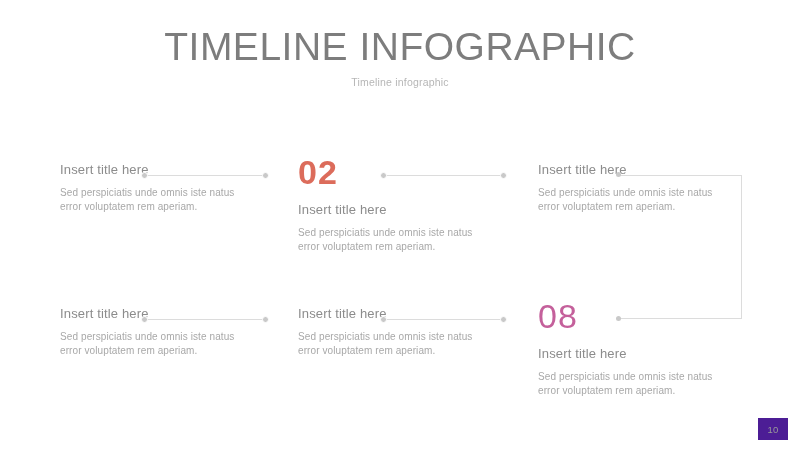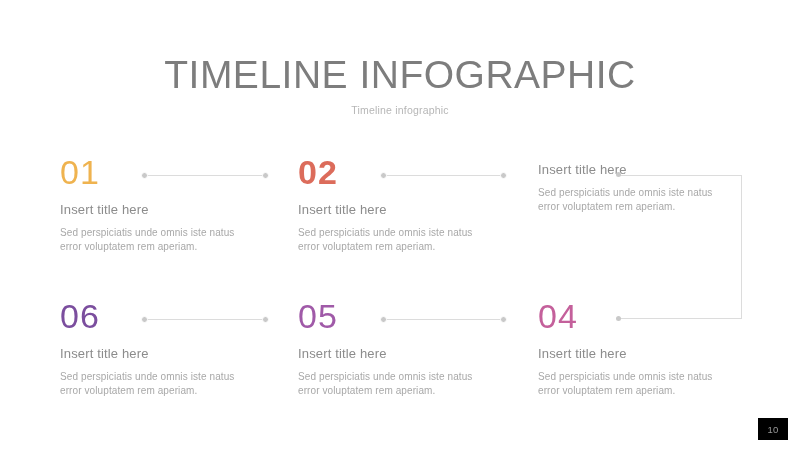--- a/index.html
+++ b/index.html
@@ -24,21 +24,20 @@
     background: #ffffff;
   }
 
   
   #header {
     position: absolute;
     left: 0;
     top: 24px;
     width: 800px;
     text-align: center;
-    margin-top: 28px;
   }
   #slide-title {
     font-size: 39px;
     font-weight: 400;
     color: #7d7d7d;
     letter-spacing: 0.5px;
     line-height: 46px;
     white-space: nowrap;
   }
   #slide-subtitle {
@@ -156,70 +155,67 @@
     background: #c9c9c9;
   }
 
   
   #page-badge {
     position: absolute;
     right: 12px;
     bottom: 10px;
     width: 30px;
     height: 22px;
-    background: #000000;
+    background: #4c1d95;
     display: flex;
     align-items: center;
     justify-content: center;
     font-size: 9.5px;
     color: #9a9a9a;
     letter-spacing: 0.3px;
   }
 </style>
 </head>
 <body>
 
 <div id="slide">
 
   <div id="header">
     <div id="slide-title">TIMELINE INFOGRAPHIC</div>
     <div id="slide-subtitle">Timeline infographic</div>
   </div>
 
   <div class="item col-1 row-1">
-    <div class="item-number" style="color: rgb(239, 179, 79);">01</div>
     <div class="item-title">Insert title here</div>
     <div class="item-body">Sed perspiciatis unde omnis iste natus error voluptatem rem aperiam.</div>
   </div>
 
   <div class="item col-2 row-1">
     <div class="item-number" style="color: rgb(220, 108, 91); font-weight: bold;">02</div>
     <div class="item-title">Insert title here</div>
     <div class="item-body">Sed perspiciatis unde omnis iste natus error voluptatem rem aperiam.</div>
   </div>
 
   <div class="item col-3 row-1">
     <div class="item-title">Insert title here</div>
     <div class="item-body">Sed perspiciatis unde omnis iste natus error voluptatem rem aperiam.</div>
   </div>
 
   <div class="item col-1 row-2">
-    <div class="item-number" style="color: rgb(123, 78, 158);">06</div>
     <div class="item-title">Insert title here</div>
     <div class="item-body">Sed perspiciatis unde omnis iste natus error voluptatem rem aperiam.</div>
   </div>
 
   <div class="item col-2 row-2">
-    <div class="item-number" style="color: rgb(160, 90, 168);">05</div>
     <div class="item-title">Insert title here</div>
     <div class="item-body">Sed perspiciatis unde omnis iste natus error voluptatem rem aperiam.</div>
   </div>
 
   <div class="item col-3 row-2">
-    <div class="item-number" style="color: rgb(196, 96, 155);">04</div>
+    <div class="item-number" style="color: rgb(196, 96, 155);">08</div>
     <div class="item-title">Insert title here</div>
     <div class="item-body">Sed perspiciatis unde omnis iste natus error voluptatem rem aperiam.</div>
   </div>
 
   <div class="connector" id="connector-1-2">
     <div class="line"></div>
     <div class="dot start"></div>
     <div class="dot end"></div>
   </div>
 

